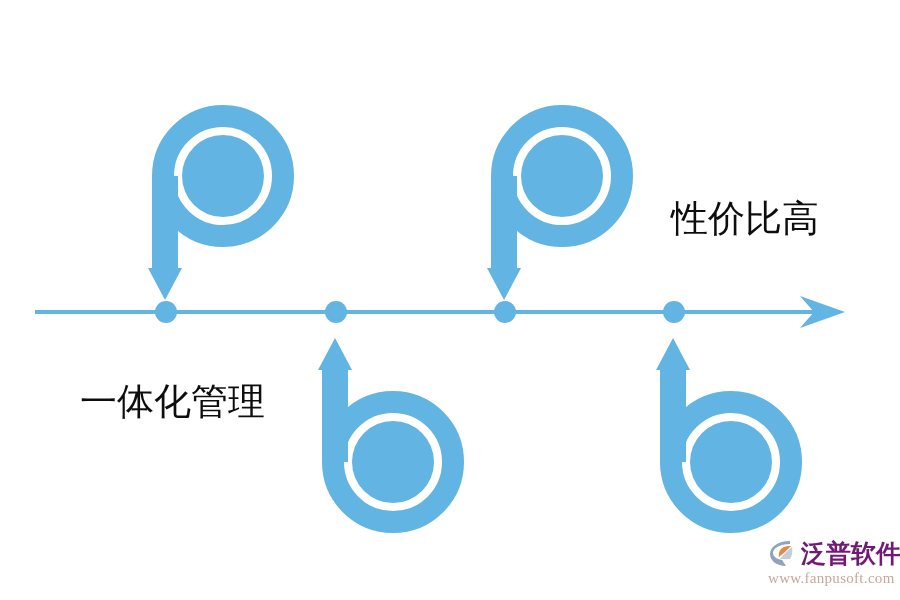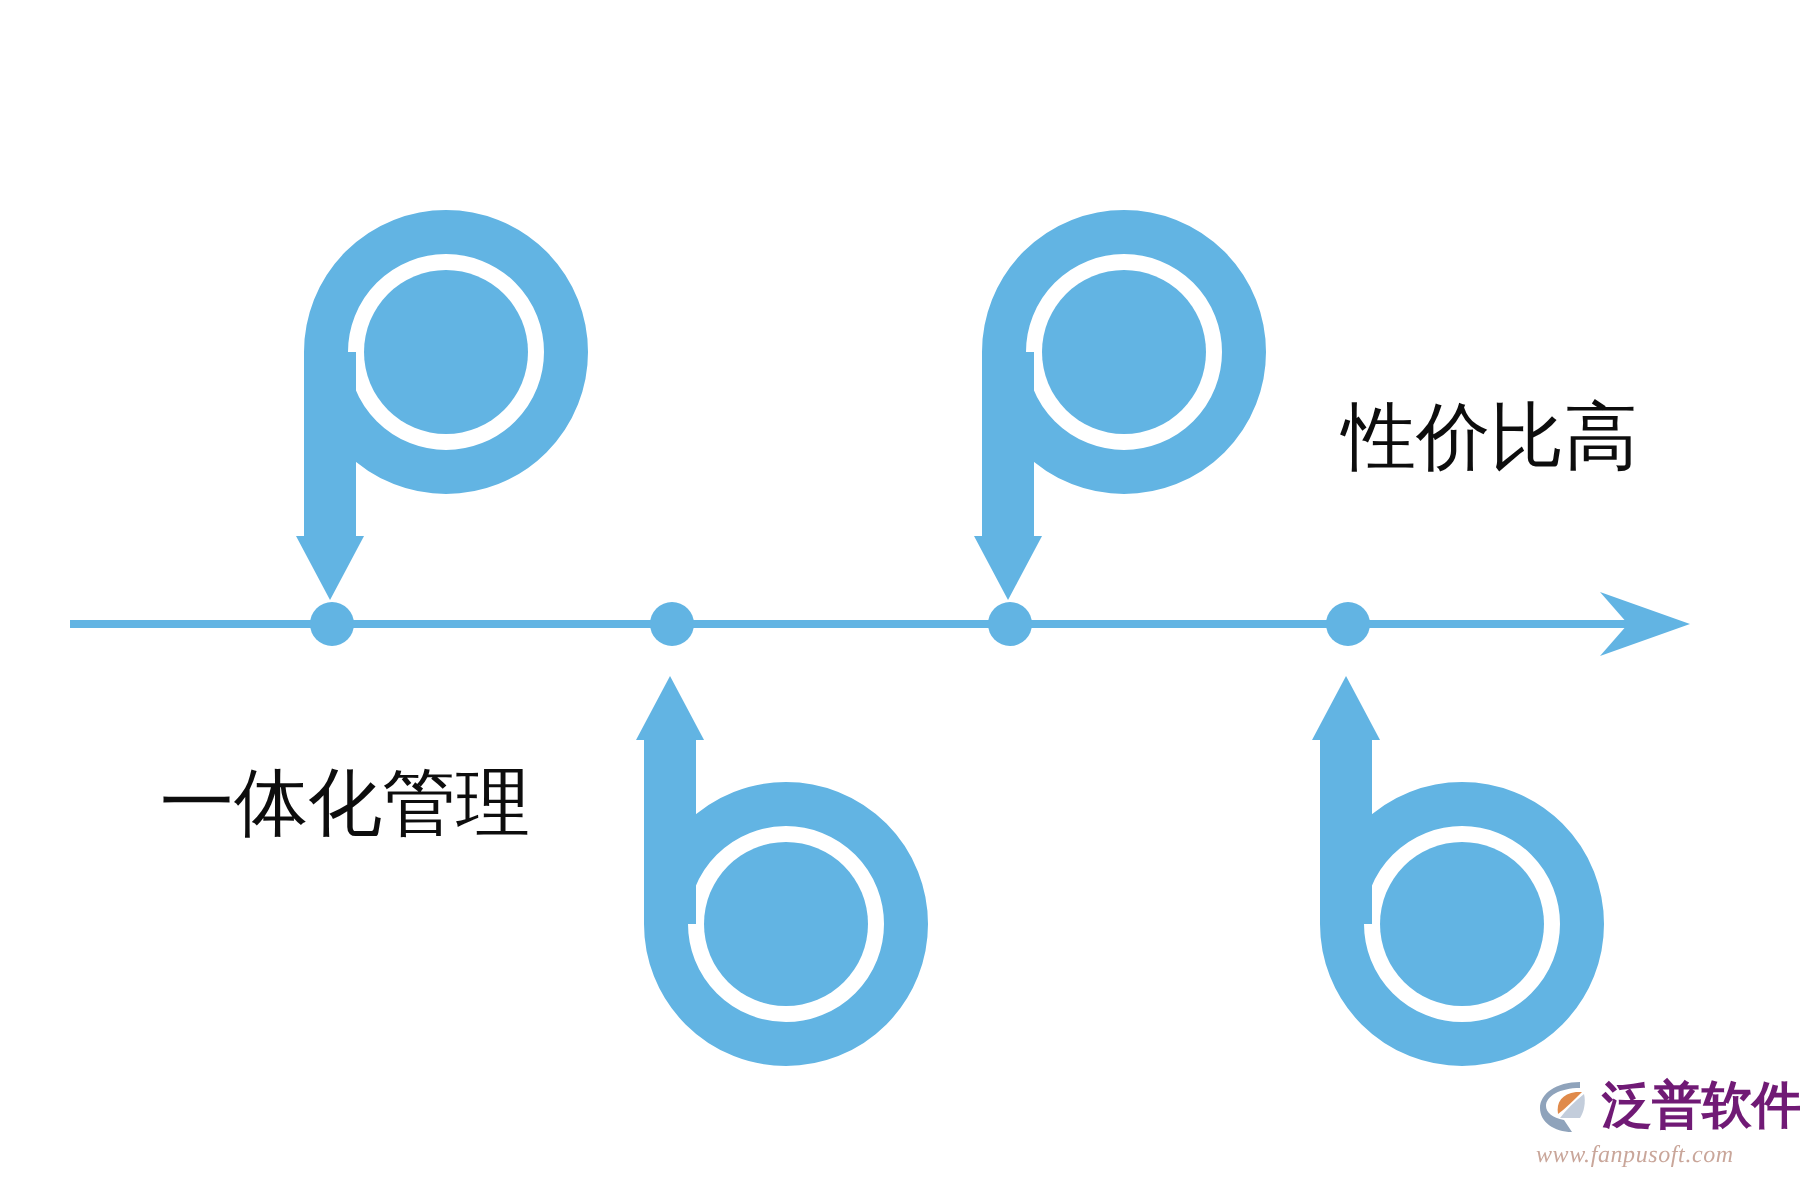--- a/index.html
+++ b/index.html
@@ -61,27 +61,26 @@
   #wm-brand {
     font-size: 25px;
     line-height: 1;
     color: #701a75;
     font-weight: 700;
     white-space: nowrap;
     font-family: "Liberation Sans", "DejaVu Sans", sans-serif;
   }
   #wm-url {
     margin-top: 1px;
-    font-size: 12px;
+    font-size: 15px;
     line-height: 1;
     color: #c9a69a;
     letter-spacing: 0.3px;
     white-space: nowrap;
     font-family: "Liberation Serif", "DejaVu Serif", serif;
-    font-style: italic;
   }
 </style>
 </head>
 <body>
 
 <div id="stage">
 
   <svg id="diagram-svg" viewBox="0 0 900 600">
     <defs>
 

